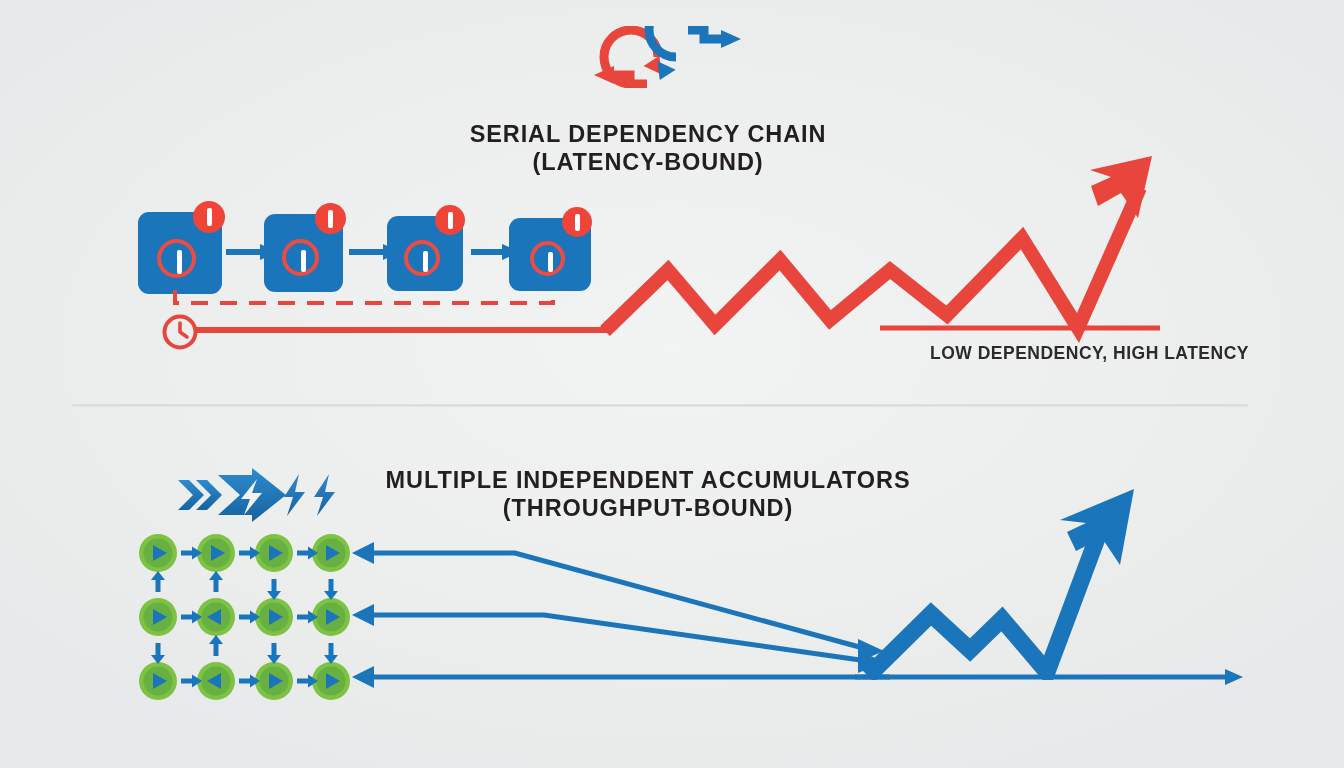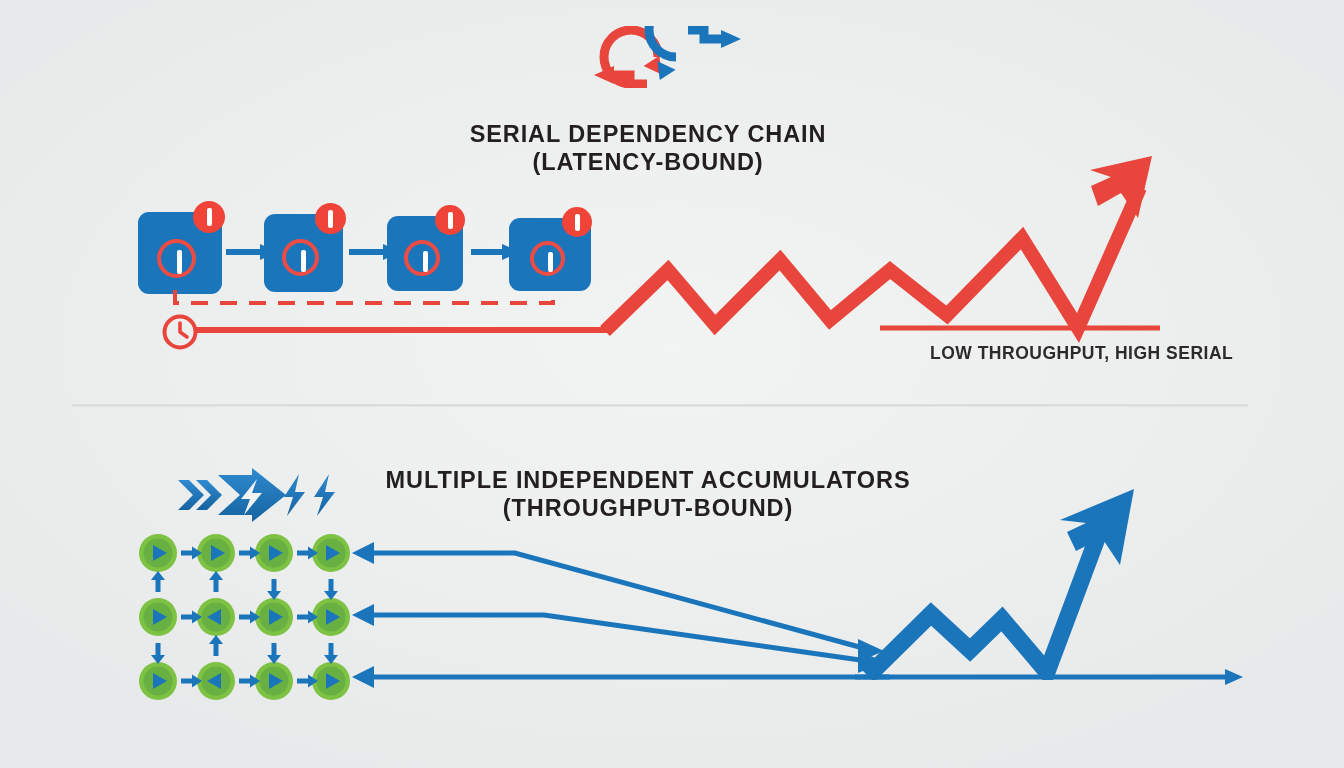--- a/index.html
+++ b/index.html
@@ -185,21 +185,21 @@
     <path d="M4 180 L420 180" stroke="#e8453c" stroke-width="6" fill="none" stroke-linecap="butt"></path>
 
     <path d="M415 181 L478 120 L525 175 L590 110 L640 170 L700 120 L757 165 L832 88 L888 178 L950 38" fill="none" stroke="#e8453c" stroke-width="14" stroke-linejoin="miter" stroke-linecap="butt"></path>
 
     <path d="M900 20 L962 6 L948 68 L931 43 L908 56 L901 36 L921 27 Z" fill="#e8453c"></path>
 
     <path d="M690 178 L1032 178" stroke="#e8453c" stroke-width="5" fill="none"></path>
     <path d="M1024 170 L1040 178 L1024 186 Z" fill="#e8453c"></path>
   </svg>
 
-  <div class="caption" id="caption-top">LOW THROUGHPUT, HIGH SERIAL</div>
+  <div class="caption" id="caption-top">LOW DEPENDENCY, HIGH LATENCY</div>
 
   <div class="abs" id="divider"></div>
 
   <div class="section-title" id="title-bottom">MULTIPLE INDEPENDENT ACCUMULATORS
 (THROUGHPUT-BOUND)</div>
 
   <svg class="abs" style="left:178px; top:468px;" width="158" height="54" viewBox="0 0 158 54">
     <defs>
       <linearGradient id="bg1" x1="0" y1="0" x2="0" y2="1">
         <stop offset="0%" stop-color="#2f8ad0"></stop>

